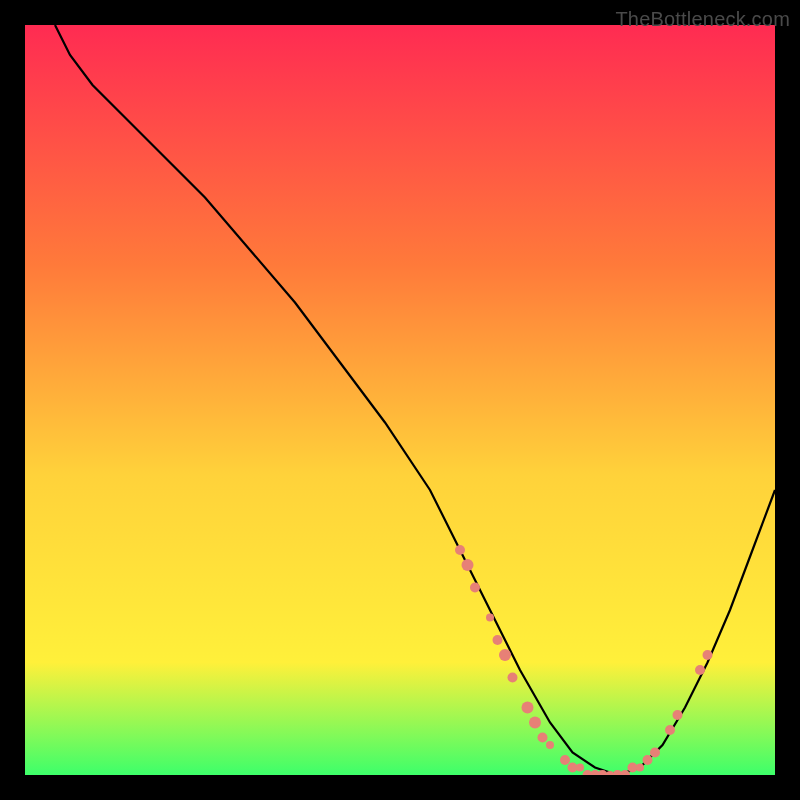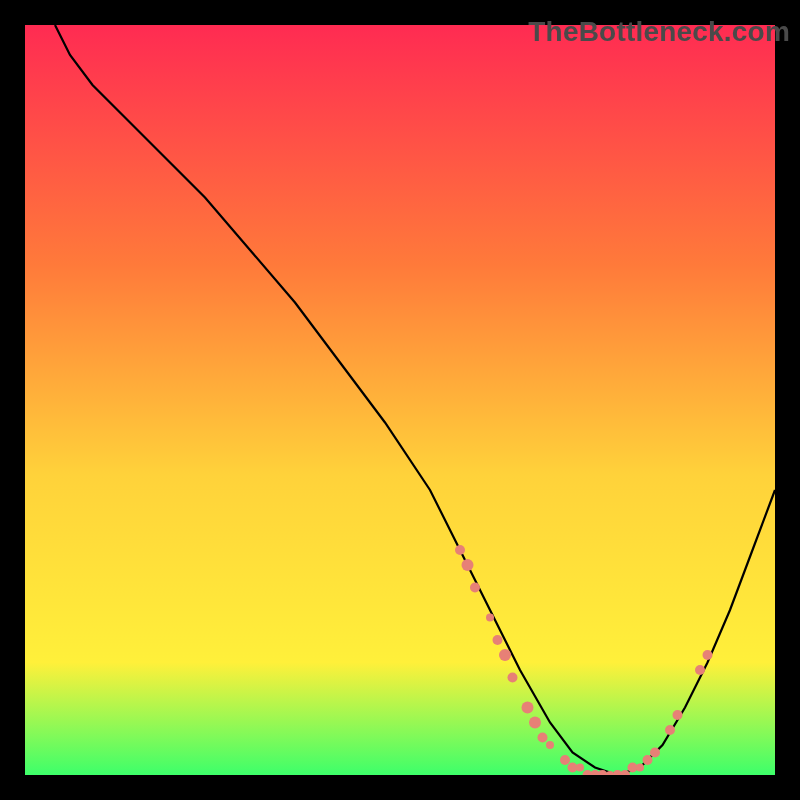--- a/index.html
+++ b/index.html
@@ -28,25 +28,25 @@
   }
   .plot-svg {
     position: absolute;
     left: 0;
     top: 0;
     width: 100%;
     height: 100%;
   }
   .watermark {
     position: absolute;
-    top: 16px;
+    top: 8px;
     right: 10px;
     color: #4a4a4a;
-    font-size: 28px;
-    font-weight: 700;
+    font-size: 20px;
+    font-weight: 400;
     letter-spacing: 0.2px;
   }
 </style>
 </head>
 <body>
 
 <div class="frame">
   <svg class="gradient" viewBox="0 0 750 750" preserveAspectRatio="none">
     <defs>
       <linearGradient id="bg" x1="0" y1="0" x2="0" y2="1">

